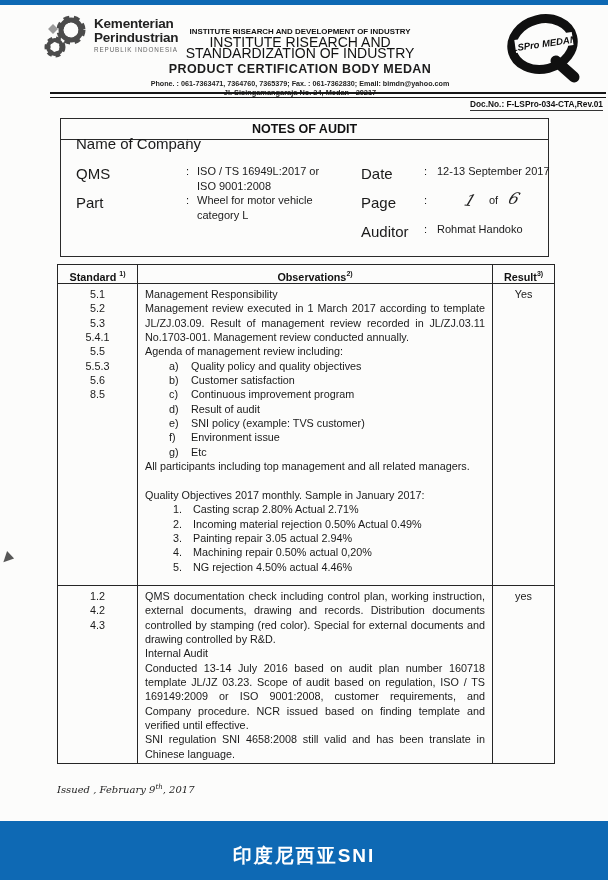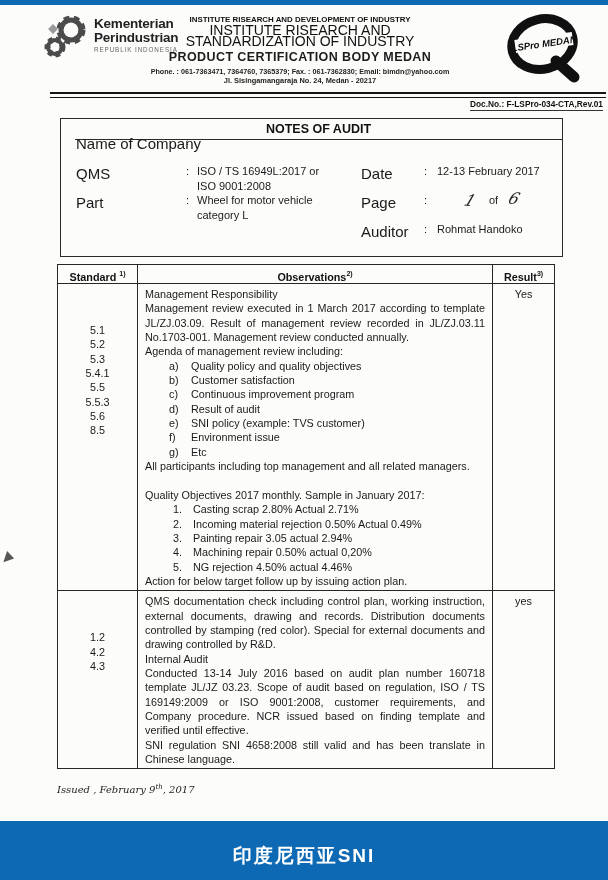--- a/index.html
+++ b/index.html
@@ -8,48 +8,48 @@
   .top-bar{position:absolute;top:0;left:0;width:608px;height:5px;background:#0e69b4;}
 
   
   .ministry-logo{position:absolute;left:44px;top:13px;width:170px;height:52px;display:flex;}
   .gears{width:44px;height:50px;flex:0 0 auto;}
   .ministry-text{margin-left:6px;padding-top:4px;}
   .ministry-text .l1,.ministry-text .l2{font-weight:bold;font-size:13.5px;line-height:13.5px;letter-spacing:-0.2px;color:#222;}
   .ministry-text .l3{font-size:6.3px;letter-spacing:0.9px;color:#666;margin-top:2px;}
 
   .header-center{position:absolute;left:150px;top:15px;width:300px;text-align:center;}
-  .inst1{font-size:7.9px;font-weight:bold;line-height:10px;color:#111;}
+  .inst1{font-size:7.9px;font-weight:bold;line-height:10px;color:#111;margin-top:12px;}
   .inst2{font-size:14px;font-weight:normal;line-height:11px;color:#111;}
   .body-name{font-size:12.5px;font-weight:600;letter-spacing:0.4px;line-height:16px;margin-top:2px;color:#1c1c1c;}
   .contact{font-size:7.2px;font-weight:600;line-height:9px;margin-top:2px;color:#222;}
   .address{font-size:7.4px;font-weight:600;line-height:9px;color:#222;}
 
   .lspro-logo{position:absolute;left:499px;top:10px;width:92px;height:78px;}
 
   .double-rule{position:absolute;left:50px;top:92px;width:556px;height:3px;border-top:2.5px solid #161616;border-bottom:1px solid #161616;}
   .doc-no{position:absolute;right:5px;top:99px;font-size:8.3px;font-weight:bold;color:#111;border-bottom:1px solid #333;padding-bottom:1px;}
 
   
-  .notes-box{position:absolute;left:60px;top:118px;width:487px;height:137px;border:1.2px solid #2a2a2a;padding-left:14px;}
+  .notes-box{position:absolute;left:60px;top:118px;width:487px;height:137px;border:1.2px solid #2a2a2a;}
   .notes-title{height:20px;border-bottom:1.2px solid #2a2a2a;text-align:center;font-weight:bold;font-size:12.5px;line-height:21px;color:#111;}
   .field-label{position:absolute;font-size:15px;color:#1a1a1a;}
   .field-colon{position:absolute;font-size:11px;color:#1a1a1a;}
   .field-value{position:absolute;font-size:11px;color:#1a1a1a;white-space:nowrap;}
   .handwritten{display:inline-block;font-family:"DejaVu Serif",serif;font-style:italic;font-weight:400;font-size:16px;color:#222;transform:skewX(-14deg) rotate(7deg);}
 
   
   .audit-table{position:absolute;left:57px;top:264px;width:498px;border:1.2px solid #262626;box-sizing:border-box;font-size:10.8px;}
   .tr{display:grid;grid-template-columns:79px 356px 61px;}
   .tr .c-mid{border-left:1.1px solid #262626;border-right:1.1px solid #262626;}
   .thead{border-bottom:1.2px solid #262626;}
   .thead div{font-weight:bold;text-align:center;line-height:18px;height:18px;color:#111;}
   .thead sup{font-size:7px;font-weight:bold;}
   .row2{border-top:1.2px solid #262626;}
-  .c-std{text-align:center;padding-top:3px;line-height:14.35px;color:#1a1a1a;margin-top:36px;}
+  .c-std{text-align:center;padding-top:3px;line-height:14.35px;color:#1a1a1a;}
   .c-obs{padding:3px 7px 2px 7px;line-height:14.35px;color:#1a1a1a;}
   .c-res{text-align:center;padding-top:3px;line-height:14.35px;color:#1a1a1a;}
   .obs-just{text-align:justify;text-justify:inter-word;margin:0;}
   .list-item{display:flex;}
   .list-item .marker{flex:0 0 22px;text-align:left;padding-left:24px;box-sizing:content-box;}
   .list-item .txt{flex:1;}
   .num .marker{flex:0 0 20px;padding-left:28px;}
   .spacer-line{height:14.35px;}
   .row1-grid{min-height:301px;}
   .row2-grid{min-height:175px;}
@@ -114,21 +114,21 @@
     <div class="field-value" style="left:136px;top:46px;">ISO / TS 16949L:2017 or</div>
     <div class="field-value" style="left:136px;top:61px;">ISO  9001:2008</div>
 
     <div class="field-label" style="left:15px;top:75px;">Part</div>
     <div class="field-colon" style="left:125px;top:75px;">:</div>
     <div class="field-value" style="left:136px;top:75px;">Wheel for motor vehicle</div>
     <div class="field-value" style="left:136px;top:90px;">category L</div>
 
     <div class="field-label" style="left:300px;top:46px;">Date</div>
     <div class="field-colon" style="left:363px;top:46px;">:</div>
-    <div class="field-value" style="left:376px;top:46px;">12-13 February 2017</div>
+    <div class="field-value" style="left:376px;top:46px;">12-13 September 2017</div>
 
     <div class="field-label" style="left:300px;top:75px;">Page</div>
     <div class="field-colon" style="left:363px;top:75px;">:</div>
     <div class="field-value handwritten" style="left:404px;top:72px;">1</div>
     <div class="field-value" style="left:428px;top:75px;">of</div>
     <div class="field-value handwritten" style="left:448px;top:70px;">6</div>
 
     <div class="field-label" style="left:300px;top:104px;">Auditor</div>
     <div class="field-colon" style="left:363px;top:104px;">:</div>
     <div class="field-value" style="left:376px;top:104px;">Rohmat Handoko</div>
@@ -200,21 +200,20 @@
             <span class="txt">Painting repair 3.05 actual 2.94%</span>
           </div>
         <div class="list-item num">
             <span class="marker">4.</span>
             <span class="txt">Machining repair 0.50% actual 0,20%</span>
           </div>
         <div class="list-item num">
             <span class="marker">5.</span>
             <span class="txt">NG rejection 4.50% actual 4.46%</span>
           </div>
-        <div>Action for below target follow up by issuing action plan.</div>
       </div>
       <div class="c-res">Yes</div>
     </div>
 
     <div class="tr row2 row2-grid">
       <div class="c-std">
         <div>1.2</div>
         <div>4.2</div>
         <div>4.3</div>
       </div>

